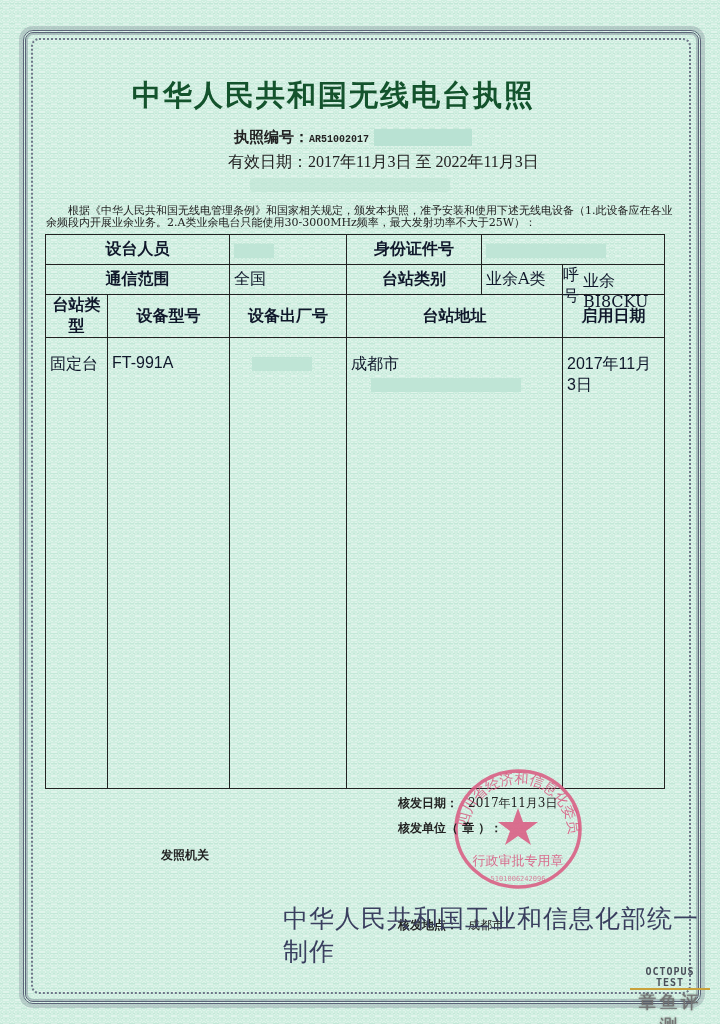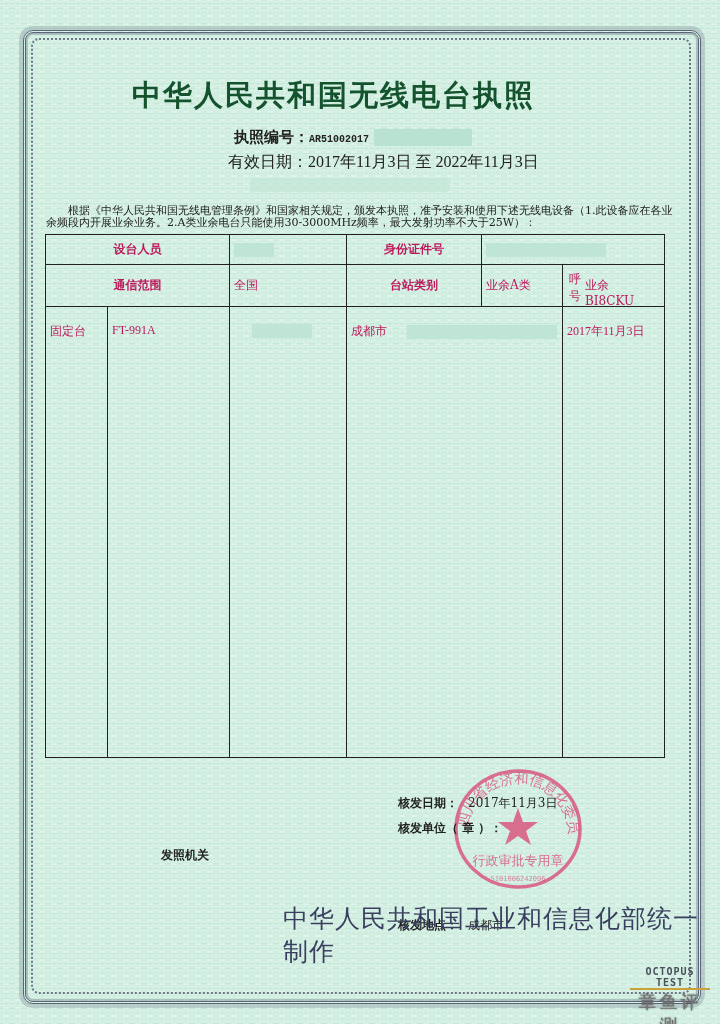--- a/index.html
+++ b/index.html
@@ -46,26 +46,26 @@
   }
   .intro {
     position: absolute; left: 46px; top: 205px; width: 630px; font-size: 11px; line-height: 12px; color: #222;
     font-family: "DejaVu Serif", serif; text-indent: 22px;
   }
   table.main {
     position: absolute; left: 45px; top: 234px; width: 619px;
     border-collapse: collapse; table-layout: fixed;
   }
   table.main td {
-    border: 1.5px solid #222; font-size: 12px; padding: 0 4px; vertical-align: middle;
-    height: 29px; color: #be185d; margin-left: 38px;
+    border: 1.5px solid #222; font-size: 16px; padding: 0 4px; vertical-align: middle;
+    height: 29px; color: #0f172a; margin-left: 38px;
   }
   table.main td.hdr { text-align: center; font-weight: bold; }
   table.main td.val { font-family: "DejaVu Serif", serif; }
-  table.main tr.body-row td { height: 434px; vertical-align: top; padding-top: 16px; font-family: Liberation Serif, serif; }
+  table.main tr.body-row td { height: 434px; vertical-align: top; padding-top: 16px; font-family: Liberation Sans, sans-serif; }
   .cell-redact { display: inline-block; height: 14px; background: #bfe5d6; vertical-align: middle; }
   .footer-left {
     position: absolute; left: 117px; top: 847px; font-size: 12px; font-weight: bold; color: #222; margin-left: 44px;
   }
   .issue {
     position: absolute; left: 398px; font-size: 12px; font-weight: bold; color: #222;
   }
   .issue .v { font-weight: normal; font-family: "DejaVu Serif", serif; margin-left: 10px; }
   .stamp {
     position: absolute; left: 447px; top: 764px; width: 142px; height: 130px;
@@ -120,26 +120,33 @@
     <td colspan="2" class="val"><span class="cell-redact" style="width:40px"></span></td>
     <td colspan="2" class="hdr">身份证件号</td>
     <td colspan="2" class="val"><span class="cell-redact" style="width:120px"></span></td>
   </tr>
   <tr>
     <td colspan="3" class="hdr">通信范围</td>
     <td colspan="2" class="val">全国</td>
     <td colspan="2" class="hdr">台站类别</td>
     <td class="val">业余A类</td>
 
-    <td class="val" style="padding:6px">
+    <td class="val" style="padding:0">
       <div style="display:flex;height:29px;">
         <div class="hdr" style="flex:0 0 0;">呼号</div>
         <div style="padding:6px 4px;">业余BI8CKU</div>
       </div>
     </td>
+  </tr>
+  <tr>
+    <td class="hdr">台站类型</td>
+    <td colspan="2" class="hdr">设备型号</td>
+    <td colspan="2" class="hdr">设备出厂号</td>
+    <td colspan="3" class="hdr">台站地址</td>
+    <td class="hdr">启用日期</td>
   </tr>
   <tr class="body-row">
     <td>固定台</td>
     <td colspan="2">FT-991A</td>
     <td colspan="2"><span class="cell-redact" style="width:60px;margin-left:18px"></span></td>
     <td colspan="3"><span>成都市</span><span class="cell-redact" style="width:150px;margin-left:20px"></span></td>
     <td>2017年11月3日</td>
   </tr>
 </tbody>
   </table>

